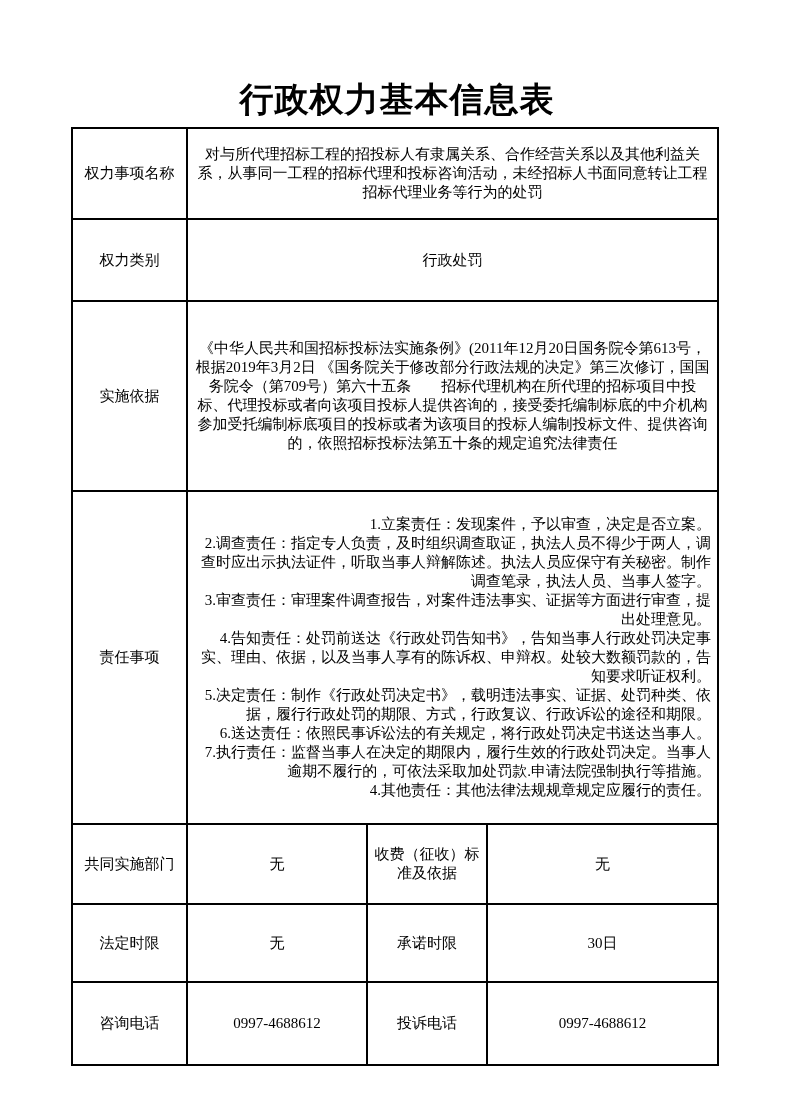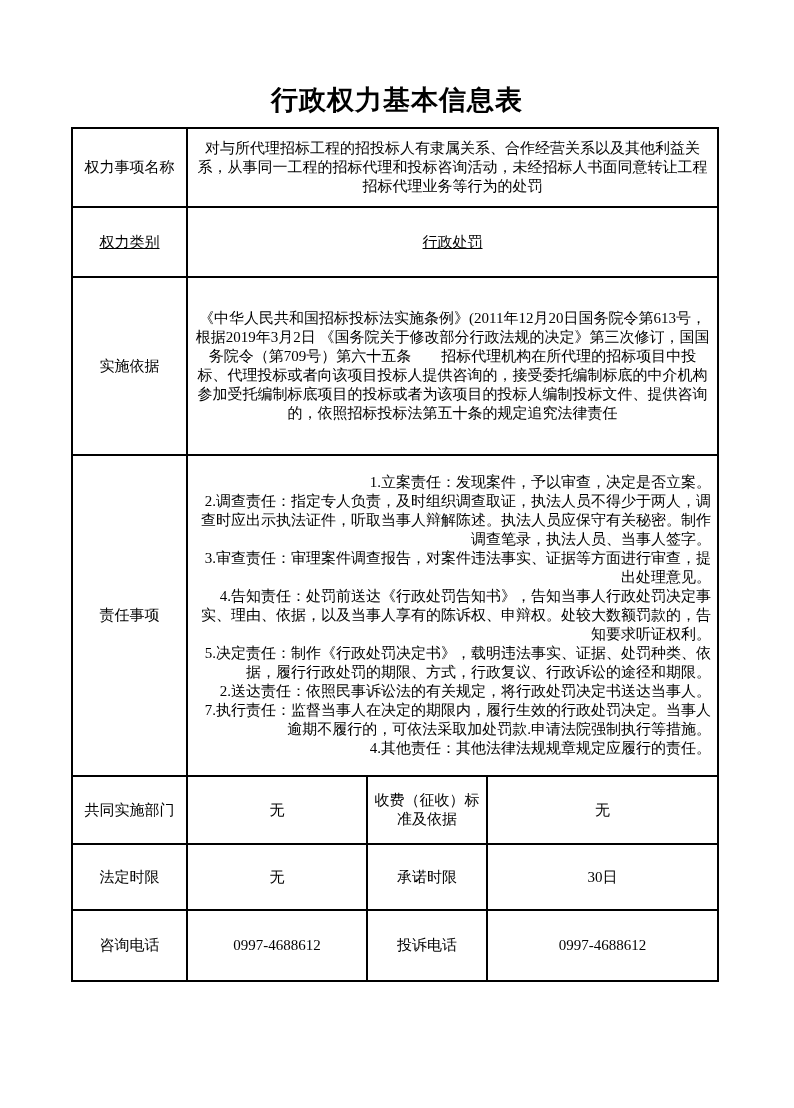--- a/index.html
+++ b/index.html
@@ -15,53 +15,53 @@
     color: #000000;
     overflow: hidden;
   }
   .page-title {
     margin: 0;
     position: absolute;
     top: 84px;
     left: 0;
     width: 794px;
     text-align: center;
-    font-size: 27px;
+    font-size: 34px;
     font-weight: bold;
     letter-spacing: 1px;
     line-height: 32px;
   }
   table.doc-table {
     position: absolute;
     top: 127px;
     left: 71px;
     width: 646px;
     border-collapse: collapse;
     table-layout: fixed;
   }
   table.doc-table td {
     border: 2px solid #000000;
     font-size: 15px;
     line-height: 19px;
     text-align: center;
     vertical-align: middle;
-    padding: 10px 6px;
+    padding: 16px 6px;
     word-break: break-all;
     overflow: hidden;
   }
   td.cell-left {
     text-align: left;
     padding: 4px 8px;
   }
   .duty-line {
     text-align: right;
   }
   
   tr.r1  td { height: 54px; }
-  tr.r2  td { height: 48px; text-decoration: underline; }
+  tr.r2  td { height: 48px; }
   tr.r3  td { height: 156px; }
   tr.r4  td { height: 299px; }
   tr.r5  td { height: 46px; }
   tr.r6  td { height: 51px; }
   tr.r7  td { height: 46px; }
   tr.r8  td { height: 44px; }
   tr.r9  td { height: 49px; margin-left: 17px; }
   tr.r10 td { height: 48px; }
 </style>
 </head>
@@ -90,21 +90,21 @@
       <td colspan="3" class="cell-left">《中华人民共和国招标投标法实施条例》(2011年12月20日国务院令第613号，根据2019年3月2日 《国务院关于修改部分行政法规的决定》第三次修订，国国务院令（第709号）第六十五条　　招标代理机构在所代理的招标项目中投标、代理投标或者向该项目投标人提供咨询的，接受委托编制标底的中介机构参加受托编制标底项目的投标或者为该项目的投标人编制投标文件、提供咨询的，依照招标投标法第五十条的规定追究法律责任</td>
     </tr>
     <tr class="r4">
       <td>责任事项</td>
       <td colspan="3" class="cell-left">
         <div class="duty-line">1.立案责任：发现案件，予以审查，决定是否立案。</div>
         <div class="duty-line">2.调查责任：指定专人负责，及时组织调查取证，执法人员不得少于两人，调查时应出示执法证件，听取当事人辩解陈述。执法人员应保守有关秘密。制作调查笔录，执法人员、当事人签字。</div>
         <div class="duty-line">3.审查责任：审理案件调查报告，对案件违法事实、证据等方面进行审查，提出处理意见。</div>
         <div class="duty-line">4.告知责任：处罚前送达《行政处罚告知书》，告知当事人行政处罚决定事实、理由、依据，以及当事人享有的陈诉权、申辩权。处较大数额罚款的，告知要求听证权利。</div>
         <div class="duty-line">5.决定责任：制作《行政处罚决定书》，载明违法事实、证据、处罚种类、依据，履行行政处罚的期限、方式，行政复议、行政诉讼的途径和期限。</div>
-        <div class="duty-line">2.送达责任：依照民事诉讼法的有关规定，将行政处罚决定书送达当事人。</div>
+        <div class="duty-line">6.送达责任：依照民事诉讼法的有关规定，将行政处罚决定书送达当事人。</div>
         <div class="duty-line">7.执行责任：监督当事人在决定的期限内，履行生效的行政处罚决定。当事人逾期不履行的，可依法采取加处罚款.申请法院强制执行等措施。</div>
         <div class="duty-line">4.其他责任：其他法律法规规章规定应履行的责任。</div>
       </td>
     </tr>
     <tr class="r7">
       <td>共同实施部门</td>
       <td>无</td>
       <td>收费（征收）标准及依据</td>
       <td>无</td>
     </tr>

